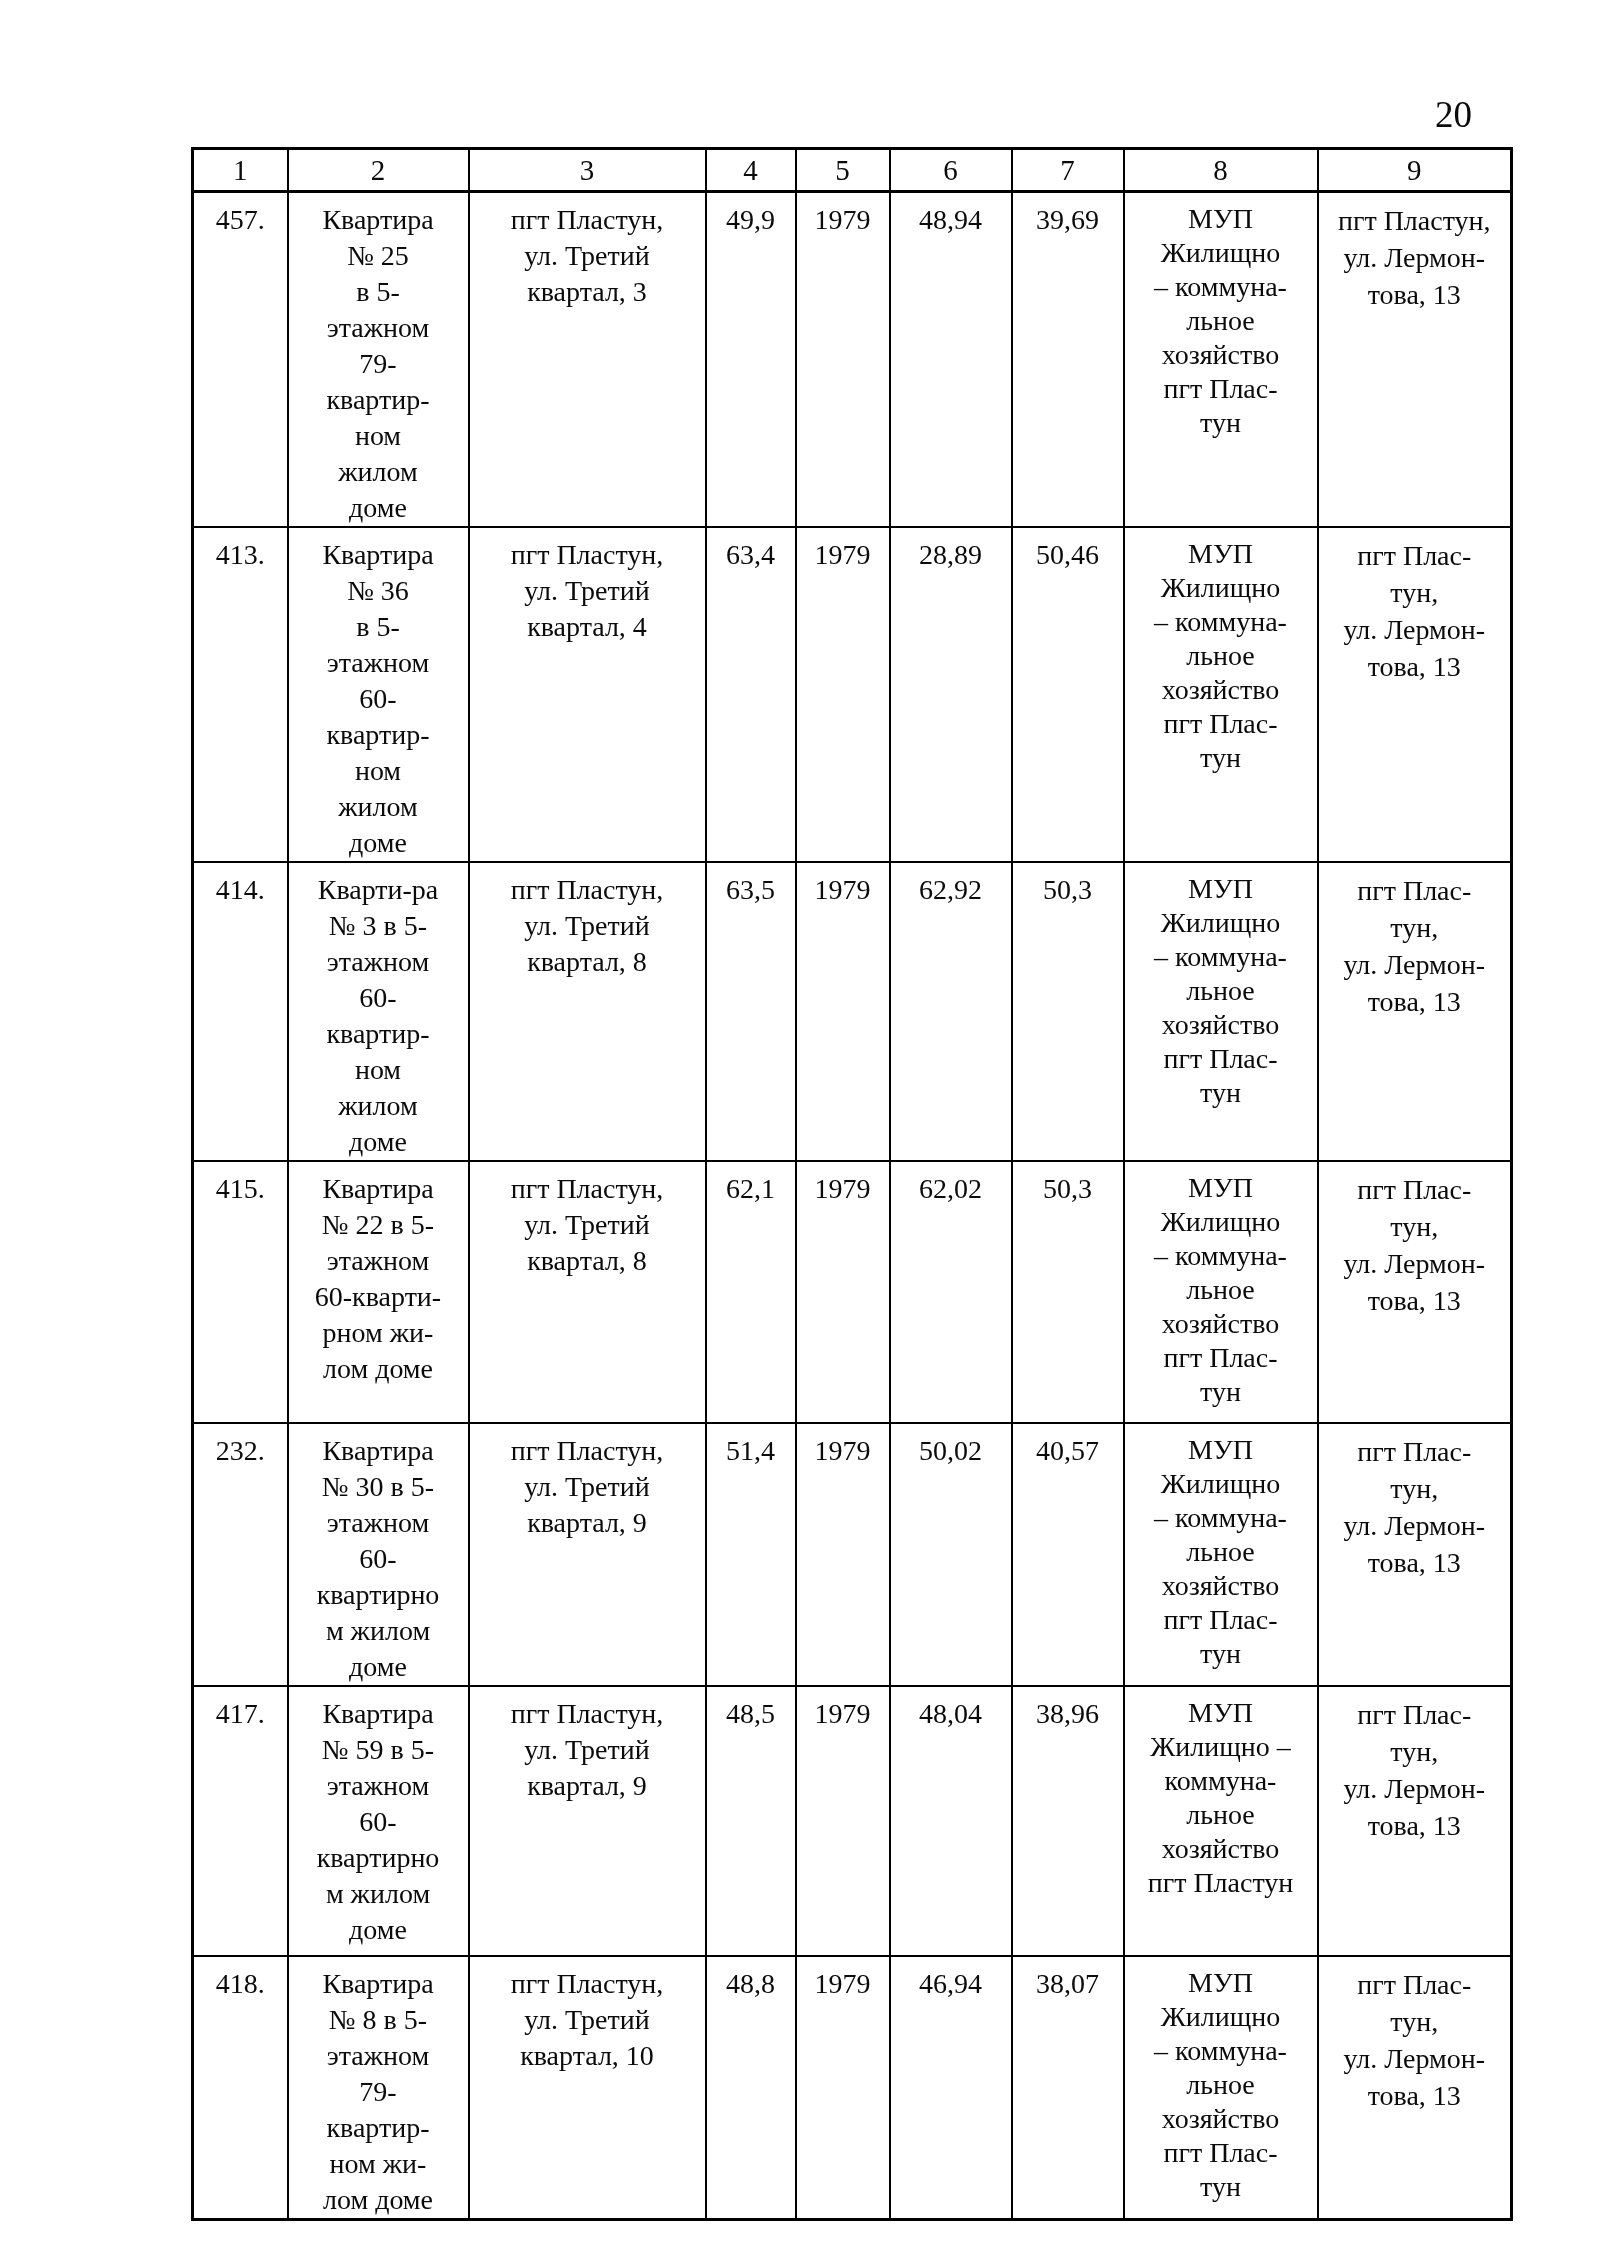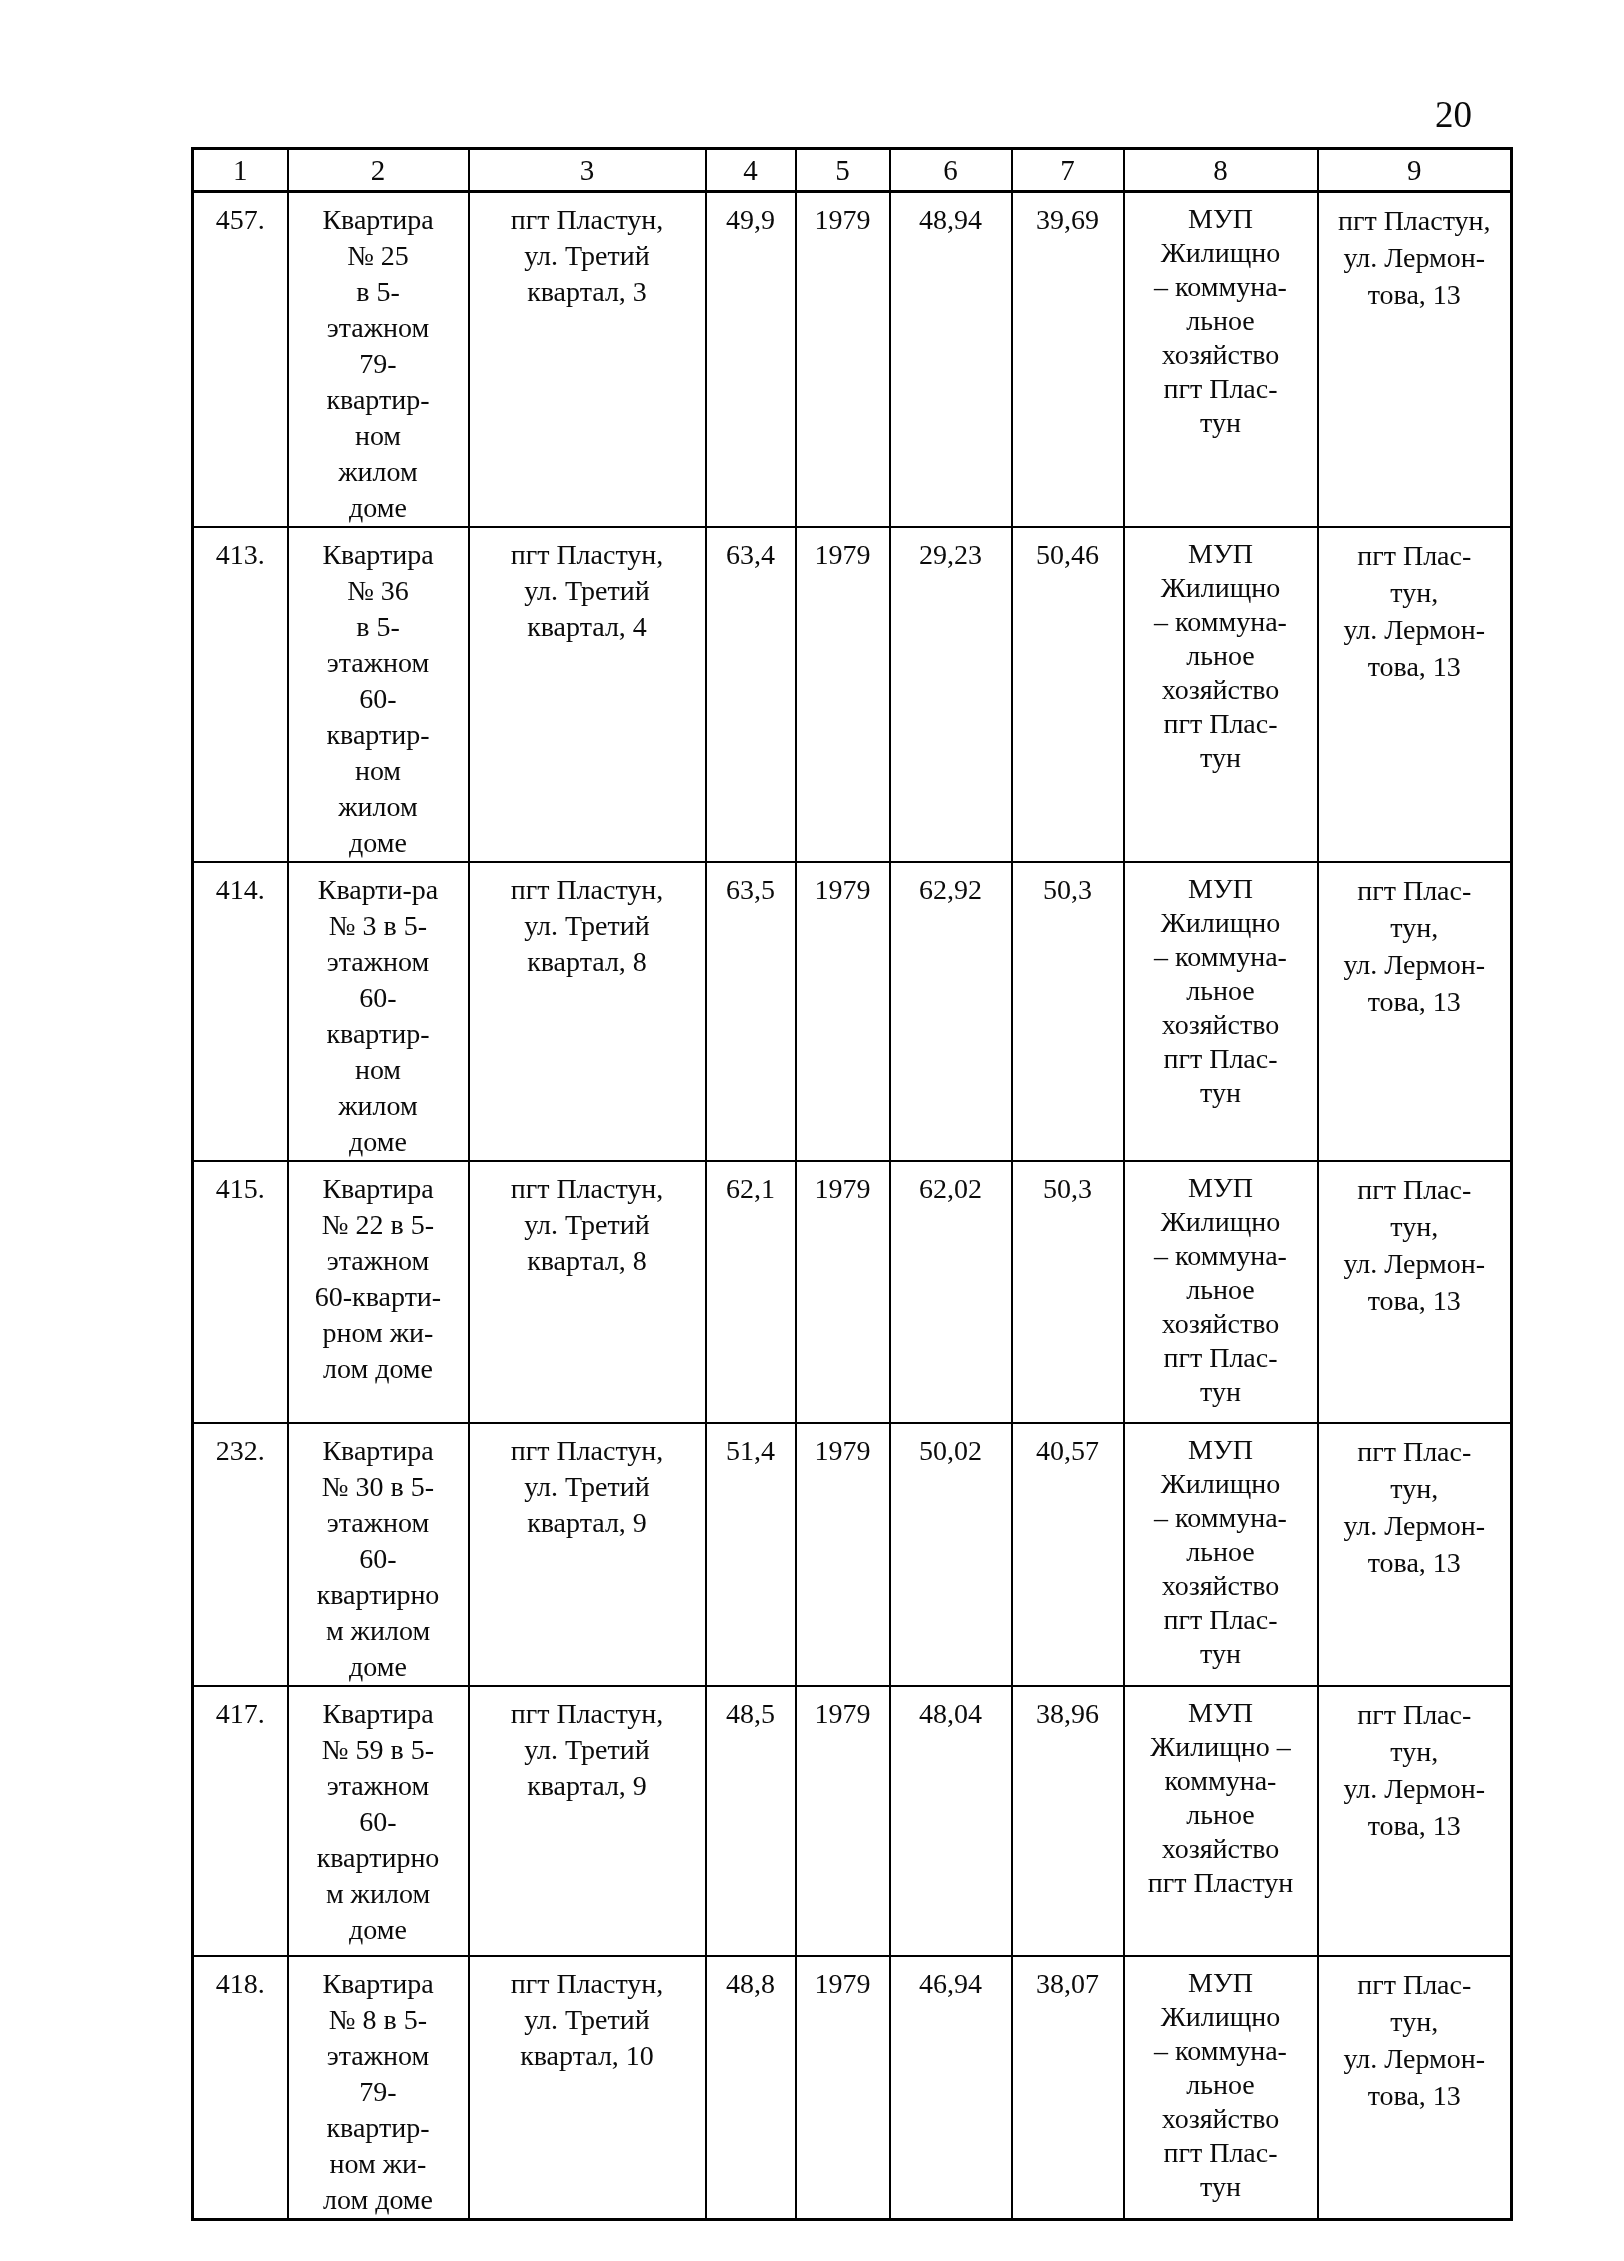--- a/index.html
+++ b/index.html
@@ -134,21 +134,21 @@
 60-
 квартир-
 ном
 жилом
 доме</td>
       <td>пгт Пластун,
 ул. Третий
 квартал, 4</td>
       <td>63,4</td>
       <td>1979</td>
-      <td>29,23</td>
+      <td>28,89</td>
       <td>50,46</td>
       <td>МУП
 Жилищно
 – коммуна-
 льное
 хозяйство
 пгт Плас-
 тун</td>
       <td>пгт Плас-
 тун,

